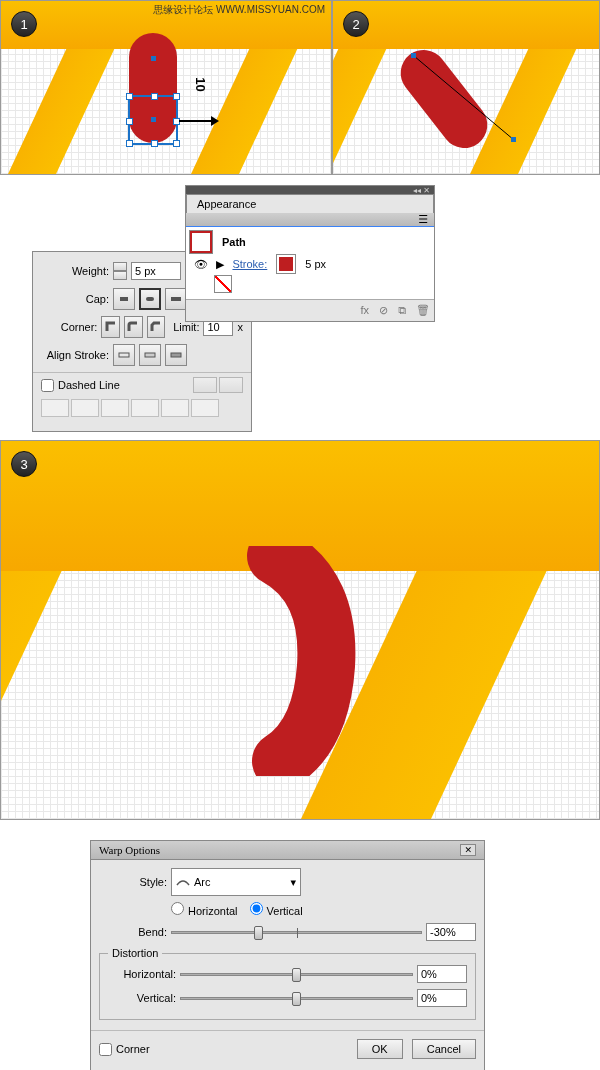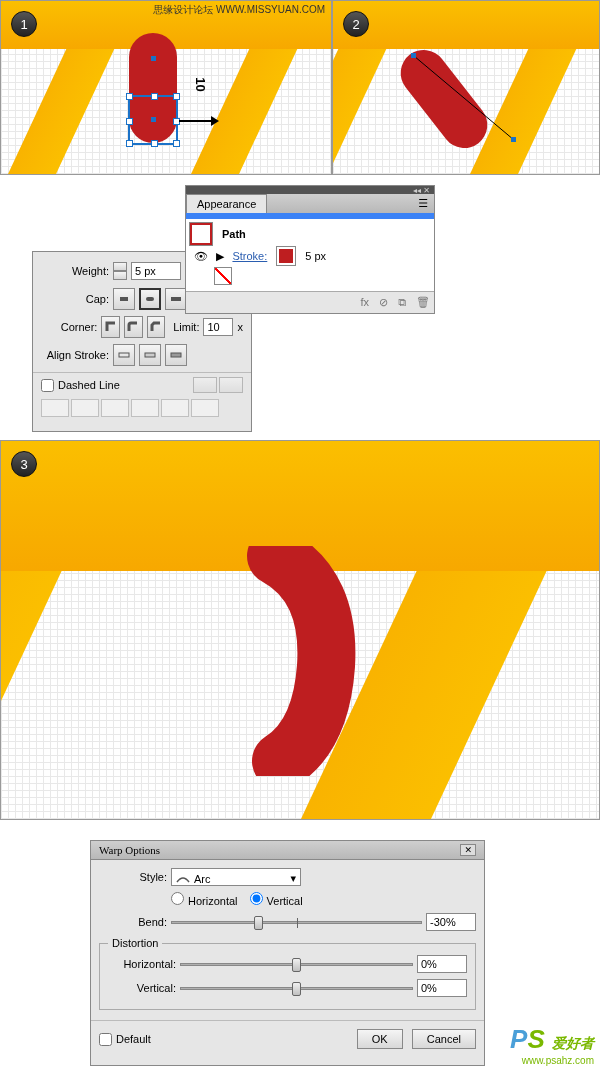--- a/index.html
+++ b/index.html
@@ -16,21 +16,21 @@
 .handle { position: absolute; width: 7px; height: 7px; background: #fff; border: 1px solid #1a72c8; }
 .arrow-label { position: absolute; font-size: 13px; font-weight: bold; color: #000; }
 .panel-grey { background: #e6e6e6; border: 1px solid #888; font-size: 11px; position: absolute; }
 .panel-dark { background: #535353; }
 .panel-header { background: linear-gradient(#cfcfcf,#b8b8b8); padding: 3px 8px; border-bottom: 1px solid #888; display: flex; justify-content: space-between; align-items: center; font-family: Liberation Serif, serif; }
 .panel-tab { background: #e6e6e6; padding: 3px 10px; border: 1px solid #888; border-bottom: none; font-size: 11px; }
 .panel-content { padding: 8px; }
 .row-field { display: flex; align-items: center; margin-bottom: 6px; gap: 4px; }
 .row-field label { width: 68px; text-align: right; font-size: 11px; }
 .num-input { width: 50px; height: 18px; border: 1px solid #888; background: #fff; padding: 0 3px; font-size: 11px; }
-.dropdown { width: 80px; height: 18px; border: 1px solid #888; background: #fff; display: flex; align-items: flex-end; }
+.dropdown { width: 80px; height: 28px; border: 1px solid #888; background: #fff; display: flex; align-items: center; }
 .icon-btn { width: 22px; height: 22px; border: 1px solid #888; background: linear-gradient(#f5f5f5,#d8d8d8); display: inline-flex; align-items: center; justify-content: center; }
 .icon-btn.active { border: 2px solid #333; }
 .stepper { display: flex; flex-direction: column; width: 14px; }
 .stepper div { height: 9px; border: 1px solid #888; background: linear-gradient(#f5f5f5,#d8d8d8); }
 .swatch-red { width: 18px; height: 18px; border: 2px solid #fff; outline: 1px solid #888; background: #be1e20; }
 .swatch-none { width: 18px; height: 18px; border: 1px solid #888; background: #fff; position: relative; }
 .swatch-none::after { content: ''; position: absolute; inset: 0; background: linear-gradient(45deg,transparent 45%,red 45%,red 55%,transparent 55%); }
 .slider-track { height: 3px; background: #b0b0b0; border: 1px solid #888; flex: 1; position: relative; }
 .slider-thumb { position: absolute; top: -6px; width: 9px; height: 14px; background: linear-gradient(#f0f0f0,#c0c0c0); border: 1px solid #666; border-radius: 2px; }
 .slider-tick { position: absolute; top: -4px; width: 1px; height: 10px; background: #666; }
@@ -178,21 +178,21 @@
         <input class="num-input" style="width: 28px;">
         <input class="num-input" style="width: 28px;">
         <input class="num-input" style="width: 28px;">
         <input class="num-input" style="width: 28px;">
       </div>
     </div>
   </div>
 
   <div class="panel-grey" style="left:185px;top:10px;width:250px;">
     <div class="panel-dark" style="height:8px;display:flex;justify-content:flex-end;align-items:center;padding:0 4px;gap:6px;color:#ccc;font-size:8px;">◂◂ ✕</div>
-    <div style="display:flex;border-bottom:6px solid #3b82f6;">
+    <div style="display:flex;border-bottom:1px solid #3b82f6;flex-direction:column;">
       <div class="panel-tab">Appearance</div>
       <div style="flex:1;background:linear-gradient(#cfcfcf,#b8b8b8);display:flex;justify-content:flex-end;align-items:center;padding-right:6px;">☰</div>
     </div>
     <div class="panel-content" style="background:#fff;padding:4px;">
       <div class="row-field" style="margin-bottom:2px;">
         <div style="width:22px;height:22px;border:2px solid #be1e20;background:#fff;outline:1px solid #888;"></div>
         <b style="margin-left:6px;">Path</b>
       </div>
       <div class="row-field" style="margin-bottom:2px;padding-left:4px;">
         <span>👁</span>
@@ -273,26 +273,22 @@
           <div class="slider-track">
               <div class="slider-tick" style="left:50%;"></div>
               <div class="slider-thumb" style="left:48%;"></div>
             </div>
           <input class="num-input" value="0%" style="">
         </div>
       </fieldset>
       <div style="border-top:1px solid #bbb;margin:10px -8px 0;padding:8px;display:flex;justify-content:space-between;align-items:center;">
         <label style="display:flex;align-items:center;">
           <input type="checkbox" style="">
-          <span>Default</span>
+          <span>Corner</span>
         </label>
         <div>
           <button class="btn">OK</button>
           <button class="btn" style="margin-left:6px;">Cancel</button>
         </div>
       </div>
     </div>
   </div>
-  <div class="watermark-bot">
-    <div class="ps-logo"><span class="p">P</span><span class="s">S</span> <span class="ps-sub">爱好者</span></div>
-    <div class="ps-url">www.psahz.com</div>
-  </div>
 </div>
 
 </body></html>

